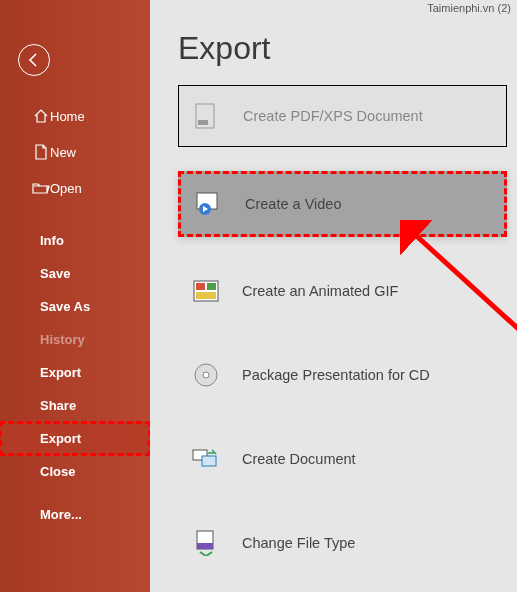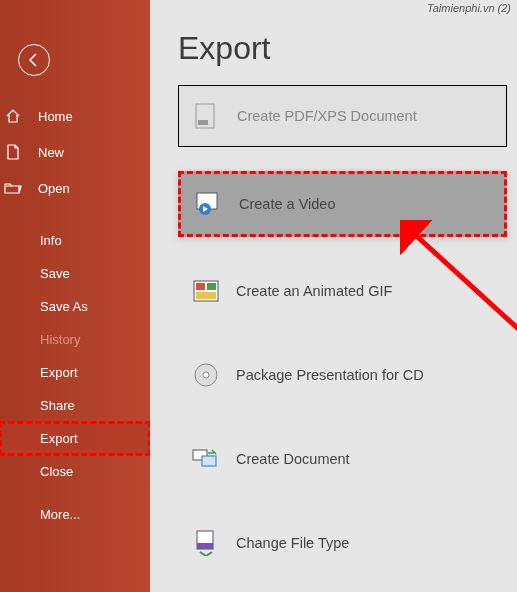--- a/index.html
+++ b/index.html
@@ -31,26 +31,27 @@
   display: flex;
   align-items: center;
   justify-content: center;
   margin-left: 18px;
   margin-bottom: 22px;
   cursor: pointer;
 }
 .nav-item {
   display: flex;
   align-items: center;
-  padding: 9px 0 9px 4px;
+  padding: 9px 0 9px 32px;
   cursor: pointer;
-  gap: 16px;
+  gap: 0;
 }
 .nav-item.sub {
   padding-left: 40px;
+  font-weight: bold;
 }
 .nav-item.disabled {
   color: rgba(255,255,255,0.45);
   align-items: center;
 }
 .nav-item.selected {
   background: rgba(180, 60, 40, 0.9);
   outline: 3px dashed #ff0000;
   outline-offset: -2px;
 }
@@ -68,37 +69,36 @@
   flex: 1;
   background: #e6e6e6;
   padding: 30px 10px 0 28px;
 }
 .title-bar {
   position: absolute;
   top: 2px;
   right: 6px;
   font-size: 11px;
   color: #555;
-  font-style: italic;
 }
 .page-title {
   font-size: 32px;
   font-weight: 300;
   color: #3b3b3b;
   margin-bottom: 18px;
 }
 .export-list {
   display: flex;
   flex-direction: column;
   gap: 24px;
 }
 .export-item {
   display: flex;
   align-items: center;
-  gap: 16px;
+  gap: 22px;
   padding: 16px 14px;
   cursor: pointer;
   font-size: 14.5px;
   color: #444;
 }
 .export-item.first {
   border: 1px solid #000;
   background: #e1e1e1;
   color: #888;
 }

